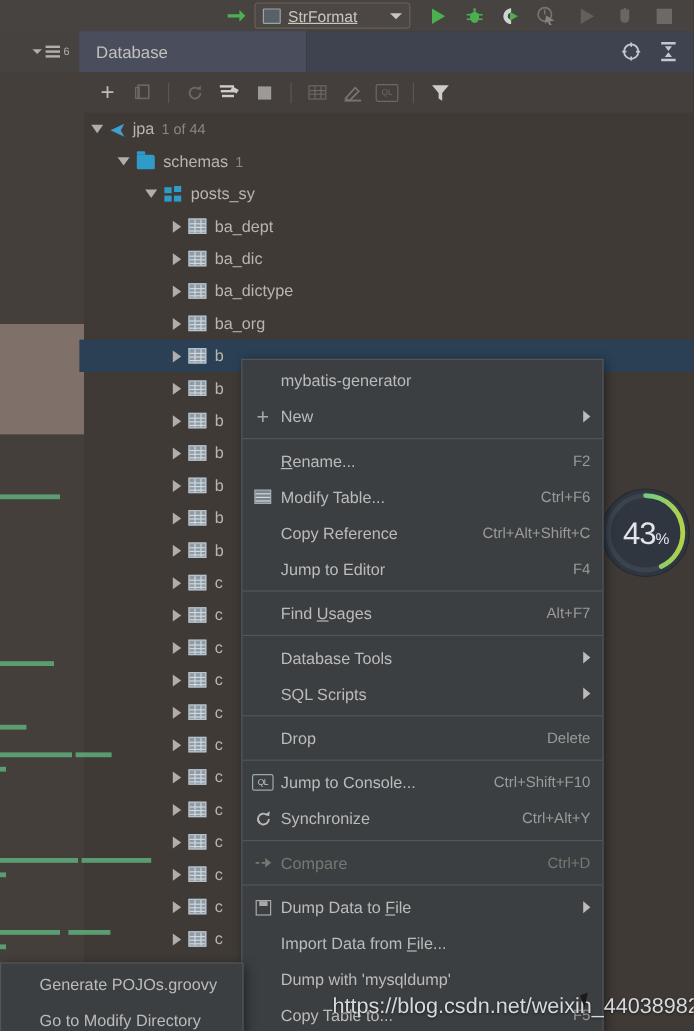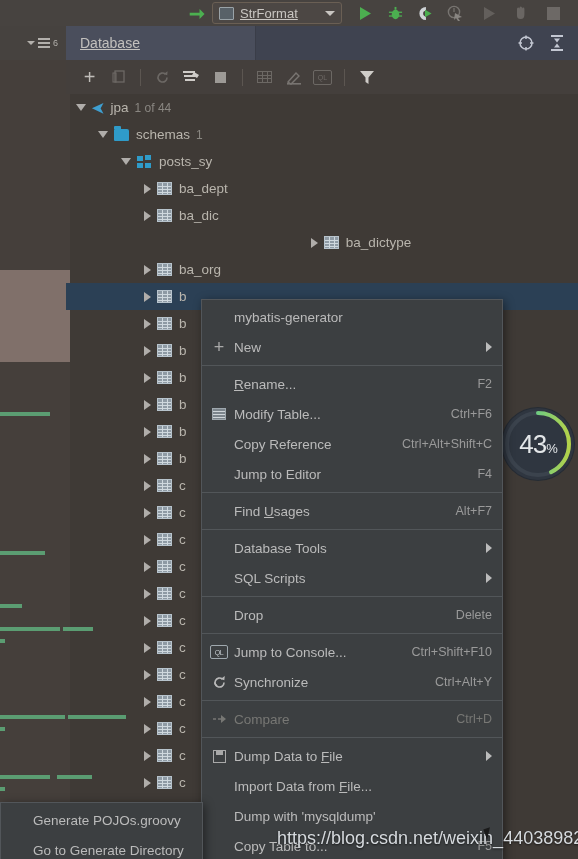--- a/index.html
+++ b/index.html
@@ -34,21 +34,21 @@
   .caret-dn{width:0;height:0;border-left:5px solid transparent;border-right:5px solid transparent;border-top:5px solid #c9c6c2;}
 
   
   .tw-header{position:absolute;left:0;top:26px;width:578px;height:34px;background:#3f4350;}
   .tw-left{position:absolute;left:0;top:0;width:66px;height:34px;background:#46423f;display:flex;align-items:center;justify-content:flex-end;gap:3px;padding-right:8px;box-sizing:border-box;}
   .tw-caret{width:0;height:0;border-left:4px solid transparent;border-right:4px solid transparent;border-top:4px solid #b3b0ac;}
   .hamb{display:flex;flex-direction:column;gap:2px;}
   .hamb i{display:block;width:12px;height:2px;background:#b3b0ac;}
   .tw-num{font-size:9px;color:#b3b0ac;}
   .tw-tab{position:absolute;left:66px;top:0;width:190px;height:34px;display:flex;align-items:center;padding-left:14px;box-sizing:border-box;background:#4a4e5c;border-right:1px solid #3a3d48;}
-  .tw-tab span{color:#c2c0bd;font-size:14px;text-decoration:underline;}
+  .tw-tab span{color:#c2c0bd;font-size:14px;}
   .tw-actions{position:absolute;right:6px;top:0;height:34px;display:flex;align-items:center;gap:12px;padding-right:6px;}
 
   
   .db-toolbar{position:absolute;left:66px;top:60px;width:512px;height:34px;background:#443f3c;display:flex;align-items:center;gap:10px;padding-left:14px;box-sizing:border-box;}
   .db-toolbar .sep{width:1px;height:17px;background:#5c5651;margin:0 2px;}
   .ic{width:19px;height:19px;display:flex;align-items:center;justify-content:center;color:#9d9a96;font-size:14px;}
   .ic.dim{opacity:.45;}
 
   
   .tree{position:absolute;left:66px;top:94px;width:512px;height:720px;overflow:hidden;}
@@ -293,21 +293,21 @@
         <div class="row" style="padding-left: 78px;">
           <div class="tri"></div>
           <div class="tbl-ic"></div>
           <span class="lbl">ba_dept</span>
         </div>
         <div class="row" style="padding-left: 78px;">
           <div class="tri"></div>
           <div class="tbl-ic"></div>
           <span class="lbl">ba_dic</span>
         </div>
-        <div class="row" style="padding-left: 78px; justify-content: center;">
+        <div class="row" style="padding-left: 78px;">
           <div class="tri"></div>
           <div class="tbl-ic"></div>
           <span class="lbl">ba_dictype</span>
         </div>
         <div class="row" style="padding-left: 78px;">
           <div class="tri"></div>
           <div class="tbl-ic"></div>
           <span class="lbl">ba_org</span>
         </div>
         <div class="row sel" style="padding-left: 78px;">
@@ -531,20 +531,20 @@
       </div>
     </div>
 
   <div class="submenu" id="scripts-submenu">
       <div class="mi">
         <div class="mic"></div>
         <div class="mtxt">Generate POJOs.groovy</div>
       </div>
       <div class="mi">
         <div class="mic"></div>
-        <div class="mtxt">Go to Generate Directory</div>
+        <div class="mtxt">Go to Modify Directory</div>
       </div>
     </div>
 
   <div class="watermark">https://blog.csdn.net/weixin_44038982</div>
   <div class="cursor-arrow"></div>
 
 </div>
 
 </body></html>

